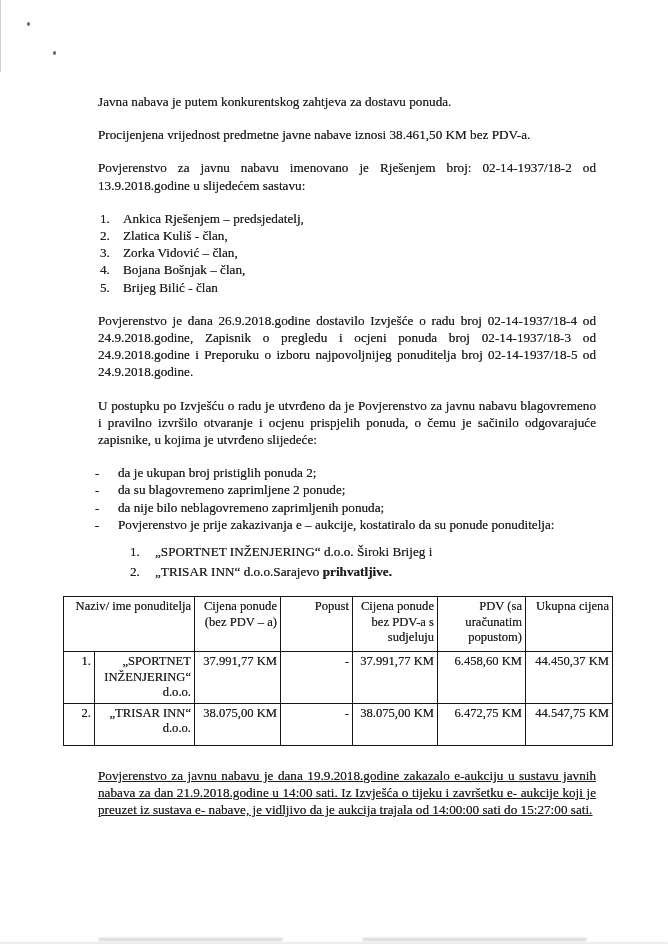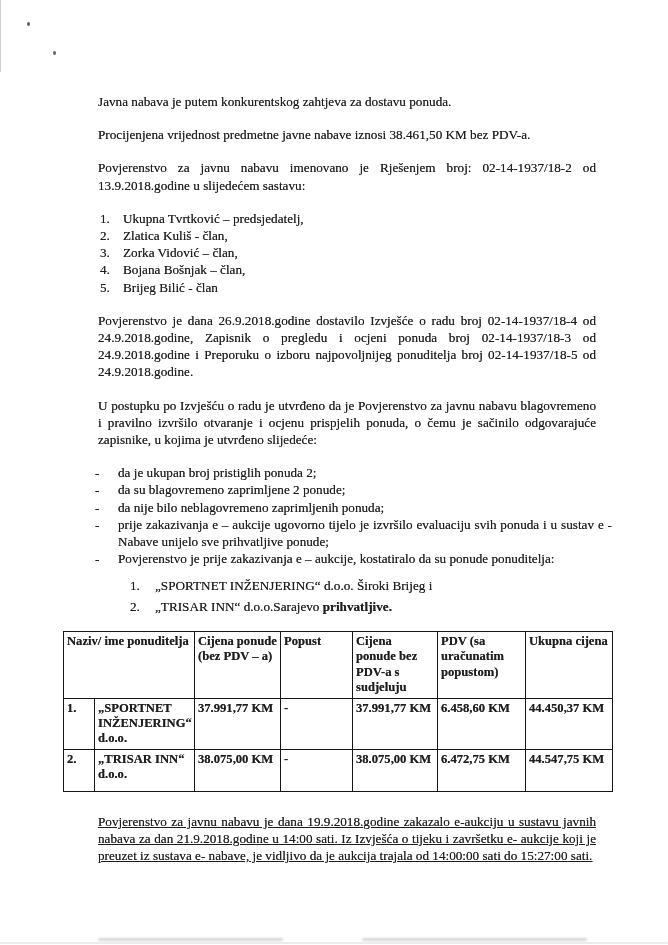--- a/index.html
+++ b/index.html
@@ -30,22 +30,22 @@
 
   .para-ranking { margin-top: 14px; }
 
   .tablewrap { margin-top: 16px; margin-left: -19px; }
   table.offers {
     width: 549px; border-collapse: collapse; table-layout: fixed;
     font-size: 12.6px; line-height: 15.4px;
   }
   table.offers th, table.offers td {
     border: 1.5px solid #161616;
-    vertical-align: top; text-align: left;
-    font-weight: bold;
+    vertical-align: top; text-align: right;
+    font-weight: normal;
     padding: 2px 3px;
     overflow: hidden;
     margin-top: 38px;
   }
   table.offers th { height: 50px; }
   table.offers tr.r1 td { height: 44px; }
   table.offers tr.r2 td { height: 37px; }
 
   .para-auction { margin-top: 21px; text-decoration: underline; }
 
@@ -67,21 +67,21 @@
 
 <div class="content">
 
   <p>Javna nabava je putem konkurentskog zahtjeva za dostavu ponuda.</p>
   <p>Procijenjena vrijednost predmetne javne nabave iznosi 38.461,50 KM bez PDV-a.</p>
   <p>Povjerenstvo za javnu nabavu imenovano je Rješenjem broj: 02-14-1937/18-2 od 13.9.2018.godine u slijedećem sastavu:</p>
 
   <div>
     <div class="member">
       <span class="num">1.</span>
-      <span>Ukupna Tvrtković – predsjedatelj,</span>
+      <span>Ankica Rješenjem – predsjedatelj,</span>
     </div>
     <div class="member">
       <span class="num">2.</span>
       <span>Zlatica Kuliš - član,</span>
     </div>
     <div class="member">
       <span class="num">3.</span>
       <span>Zorka Vidović – član,</span>
     </div>
     <div class="member">
@@ -105,21 +105,20 @@
     <div class="finding">
       <span class="marker">-</span>
       <span>da su blagovremeno zaprimljene 2 ponude;</span>
     </div>
     <div class="finding">
       <span class="marker">-</span>
       <span>da nije bilo neblagovremeno zaprimljenih ponuda;</span>
     </div>
     <div class="finding">
       <span class="marker">-</span>
-      <span>prije zakazivanja e – aukcije ugovorno tijelo je izvršilo evaluaciju svih ponuda i u sustav e - Nabave unijelo sve prihvatljive ponude;</span>
     </div>
     <div class="finding">
       <span class="marker">-</span>
       <span>Povjerenstvo je prije zakazivanja e – aukcije, kostatiralo da su ponude ponuditelja:</span>
     </div>
   </div>
 
   <div class="bidders">
     <div class="bidder">
       <span class="num">1.</span>

